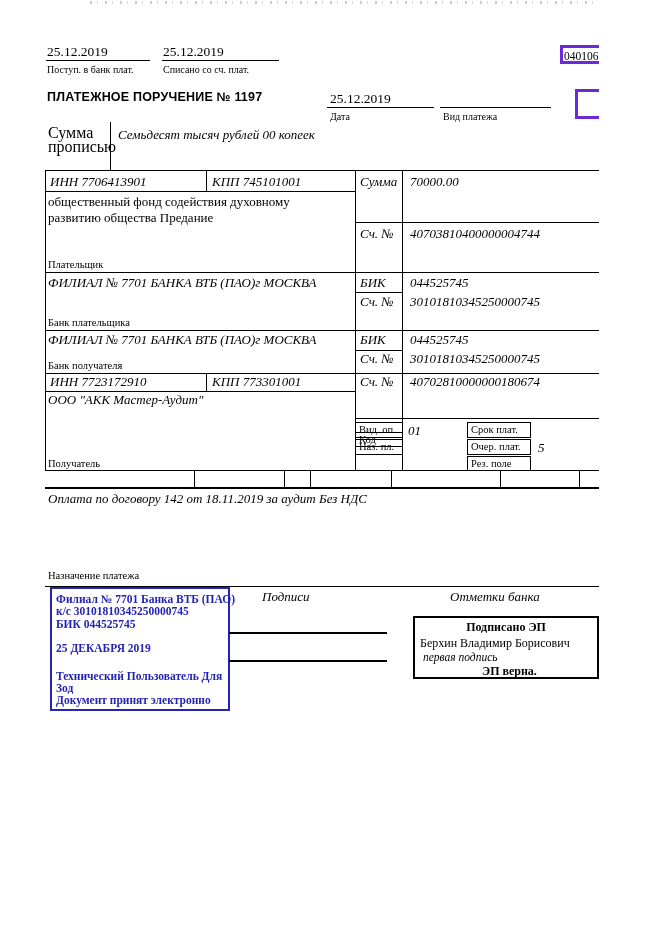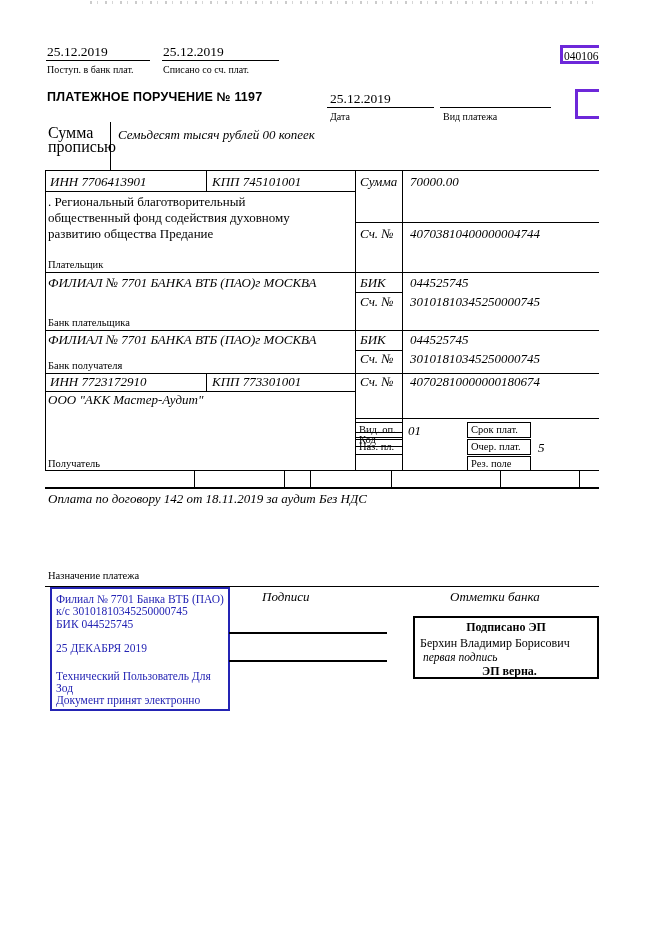--- a/index.html
+++ b/index.html
@@ -14,21 +14,21 @@
   .box{position:absolute;border:3px solid #6d28d9;box-sizing:border-box;}
   .cellbox{position:absolute;border:1px solid #000;box-sizing:border-box;
            font-size:10.5px;line-height:12px;padding:1px 0 0 3px;white-space:nowrap;}
   .title{position:absolute;font-family:"Liberation Sans",sans-serif;font-weight:bold;
          font-size:12.5px;white-space:nowrap;letter-spacing:0.2px;}
   .multiline{position:absolute;font-size:13px;line-height:16px;white-space:nowrap;}
   .multiline span{display:block;}
   .remnant{position:absolute;left:90px;top:1px;width:540px;height:3px;opacity:.3;
     background:repeating-linear-gradient(90deg,#555 0 2px,transparent 2px 7px,#777 7px 8px,transparent 8px 15px);}
   .stamp{position:absolute;left:50px;top:587px;width:180px;height:124px;box-sizing:border-box;
-         border:2px solid #2424b4;color:#2424b4;font-weight:normal;font-size:11.5px;
+         border:2px solid #2424b4;color:#2424b4;font-weight:bold;font-size:11.5px;
          line-height:12.4px;padding:4px 0 0 4px;white-space:nowrap;}
   .esign{position:absolute;left:413px;top:616px;width:186px;height:63px;box-sizing:border-box;
          border:2px solid #000;font-size:12px;line-height:13px;}
   .esign .c{text-align:center;font-weight:bold;margin-top:3px;}
   .esign .n{margin:3px 12px 0 5px;}
   .esign .i{font-style:italic;margin:1px 0 0 8px;font-size:11.5px;}
   .esign .v{font-weight:bold;margin:1px 0 0 67px;}
 </style>
 </head>
 <body>
@@ -77,21 +77,20 @@
   <div class="hl" style="left:45px;top:391px;width:310px;"></div>
   <div class="hl" style="left:355px;top:418px;width:252px;"></div>
   <div class="hl" style="left:45px;top:470px;width:605px;"></div>
 
   <div class="t" style="left:50px;top:174px;">ИНН 7706413901</div>
   <div class="t" style="left:212px;top:174px;">КПП 745101001</div>
   <div class="t" style="left:360px;top:174px;">Сумма</div>
   <div class="t" style="left:410px;top:174px;">70000.00</div>
 
   <div class="multiline" style="left:48px;top:194px;">
-    <span>. Региональный благотворительный</span>
     <span>общественный фонд содействия духовному</span>
     <span>развитию общества Предание</span>
   </div>
   <div class="t" style="left:360px;top:226px;">Сч. №</div>
   <div class="t" style="left:410px;top:226px;">40703810400000004744</div>
   <div class="sec" style="left:48px;top:259px;">Плательщик</div>
 
   <div class="t" style="left:48px;top:275px;">ФИЛИАЛ № 7701 БАНКА ВТБ (ПАО)г МОСКВА</div>
   <div class="t" style="left:360px;top:275px;">БИК</div>
   <div class="t" style="left:410px;top:275px;">044525745</div>

